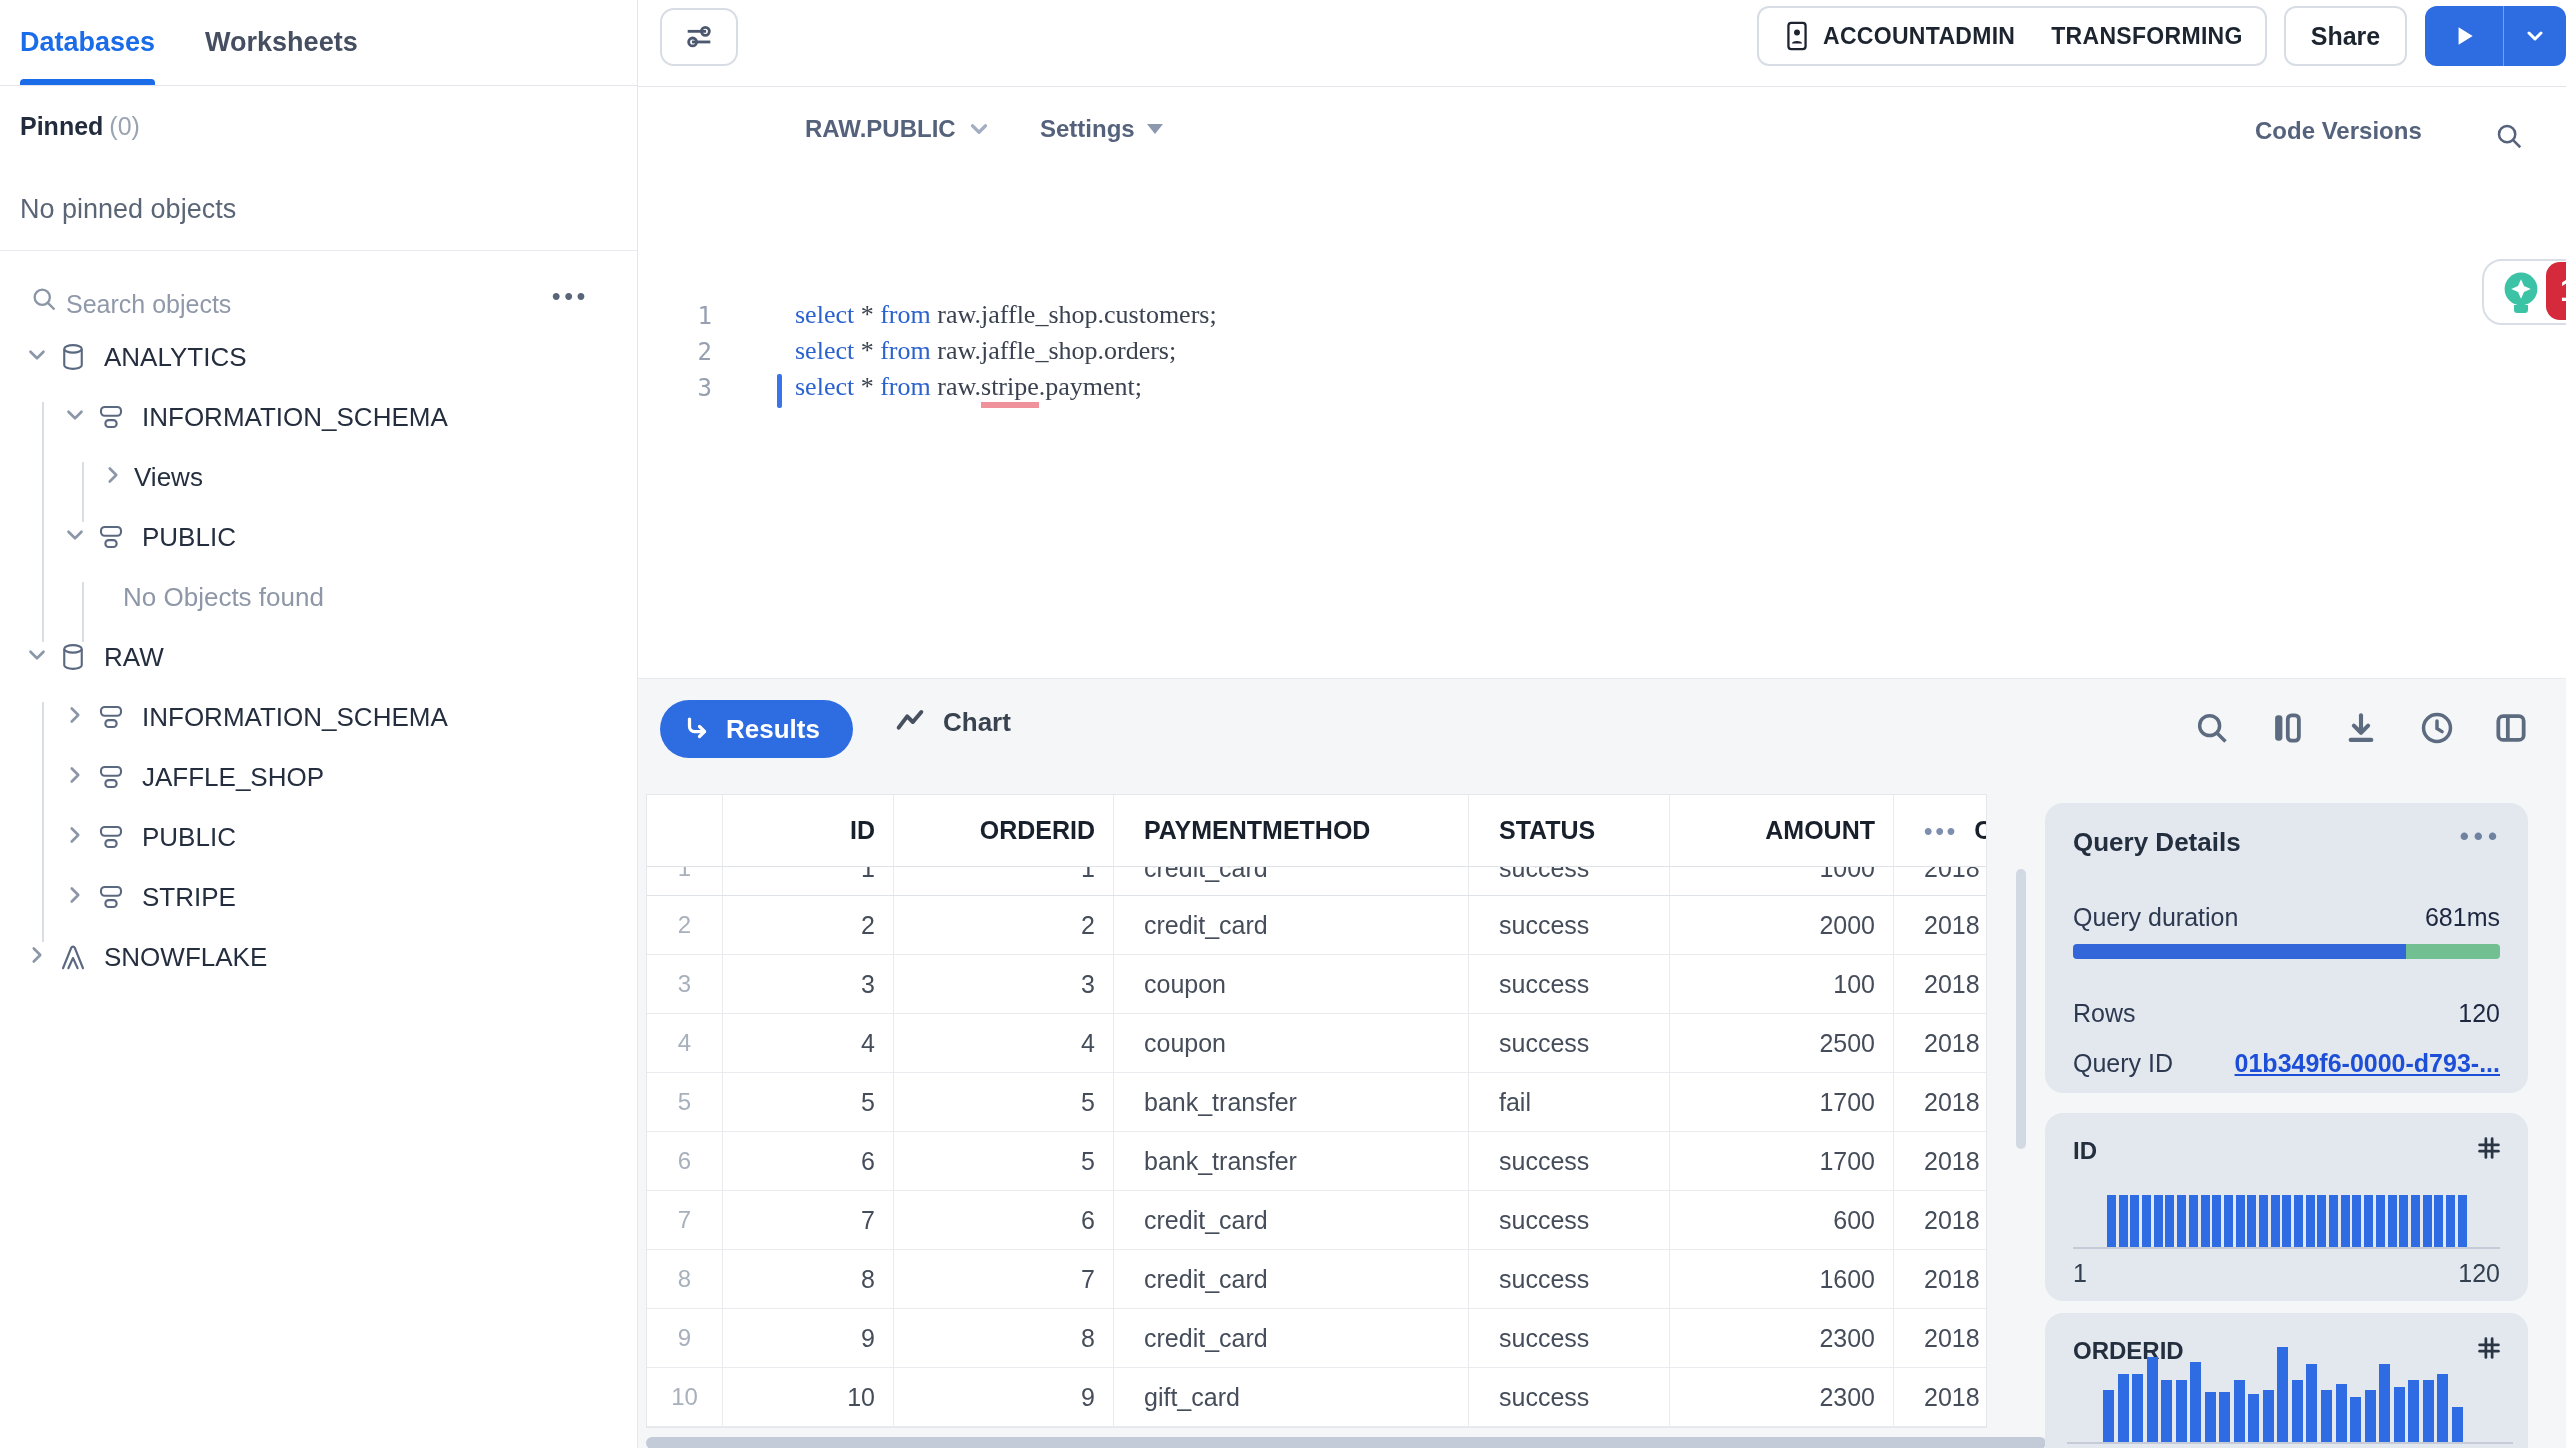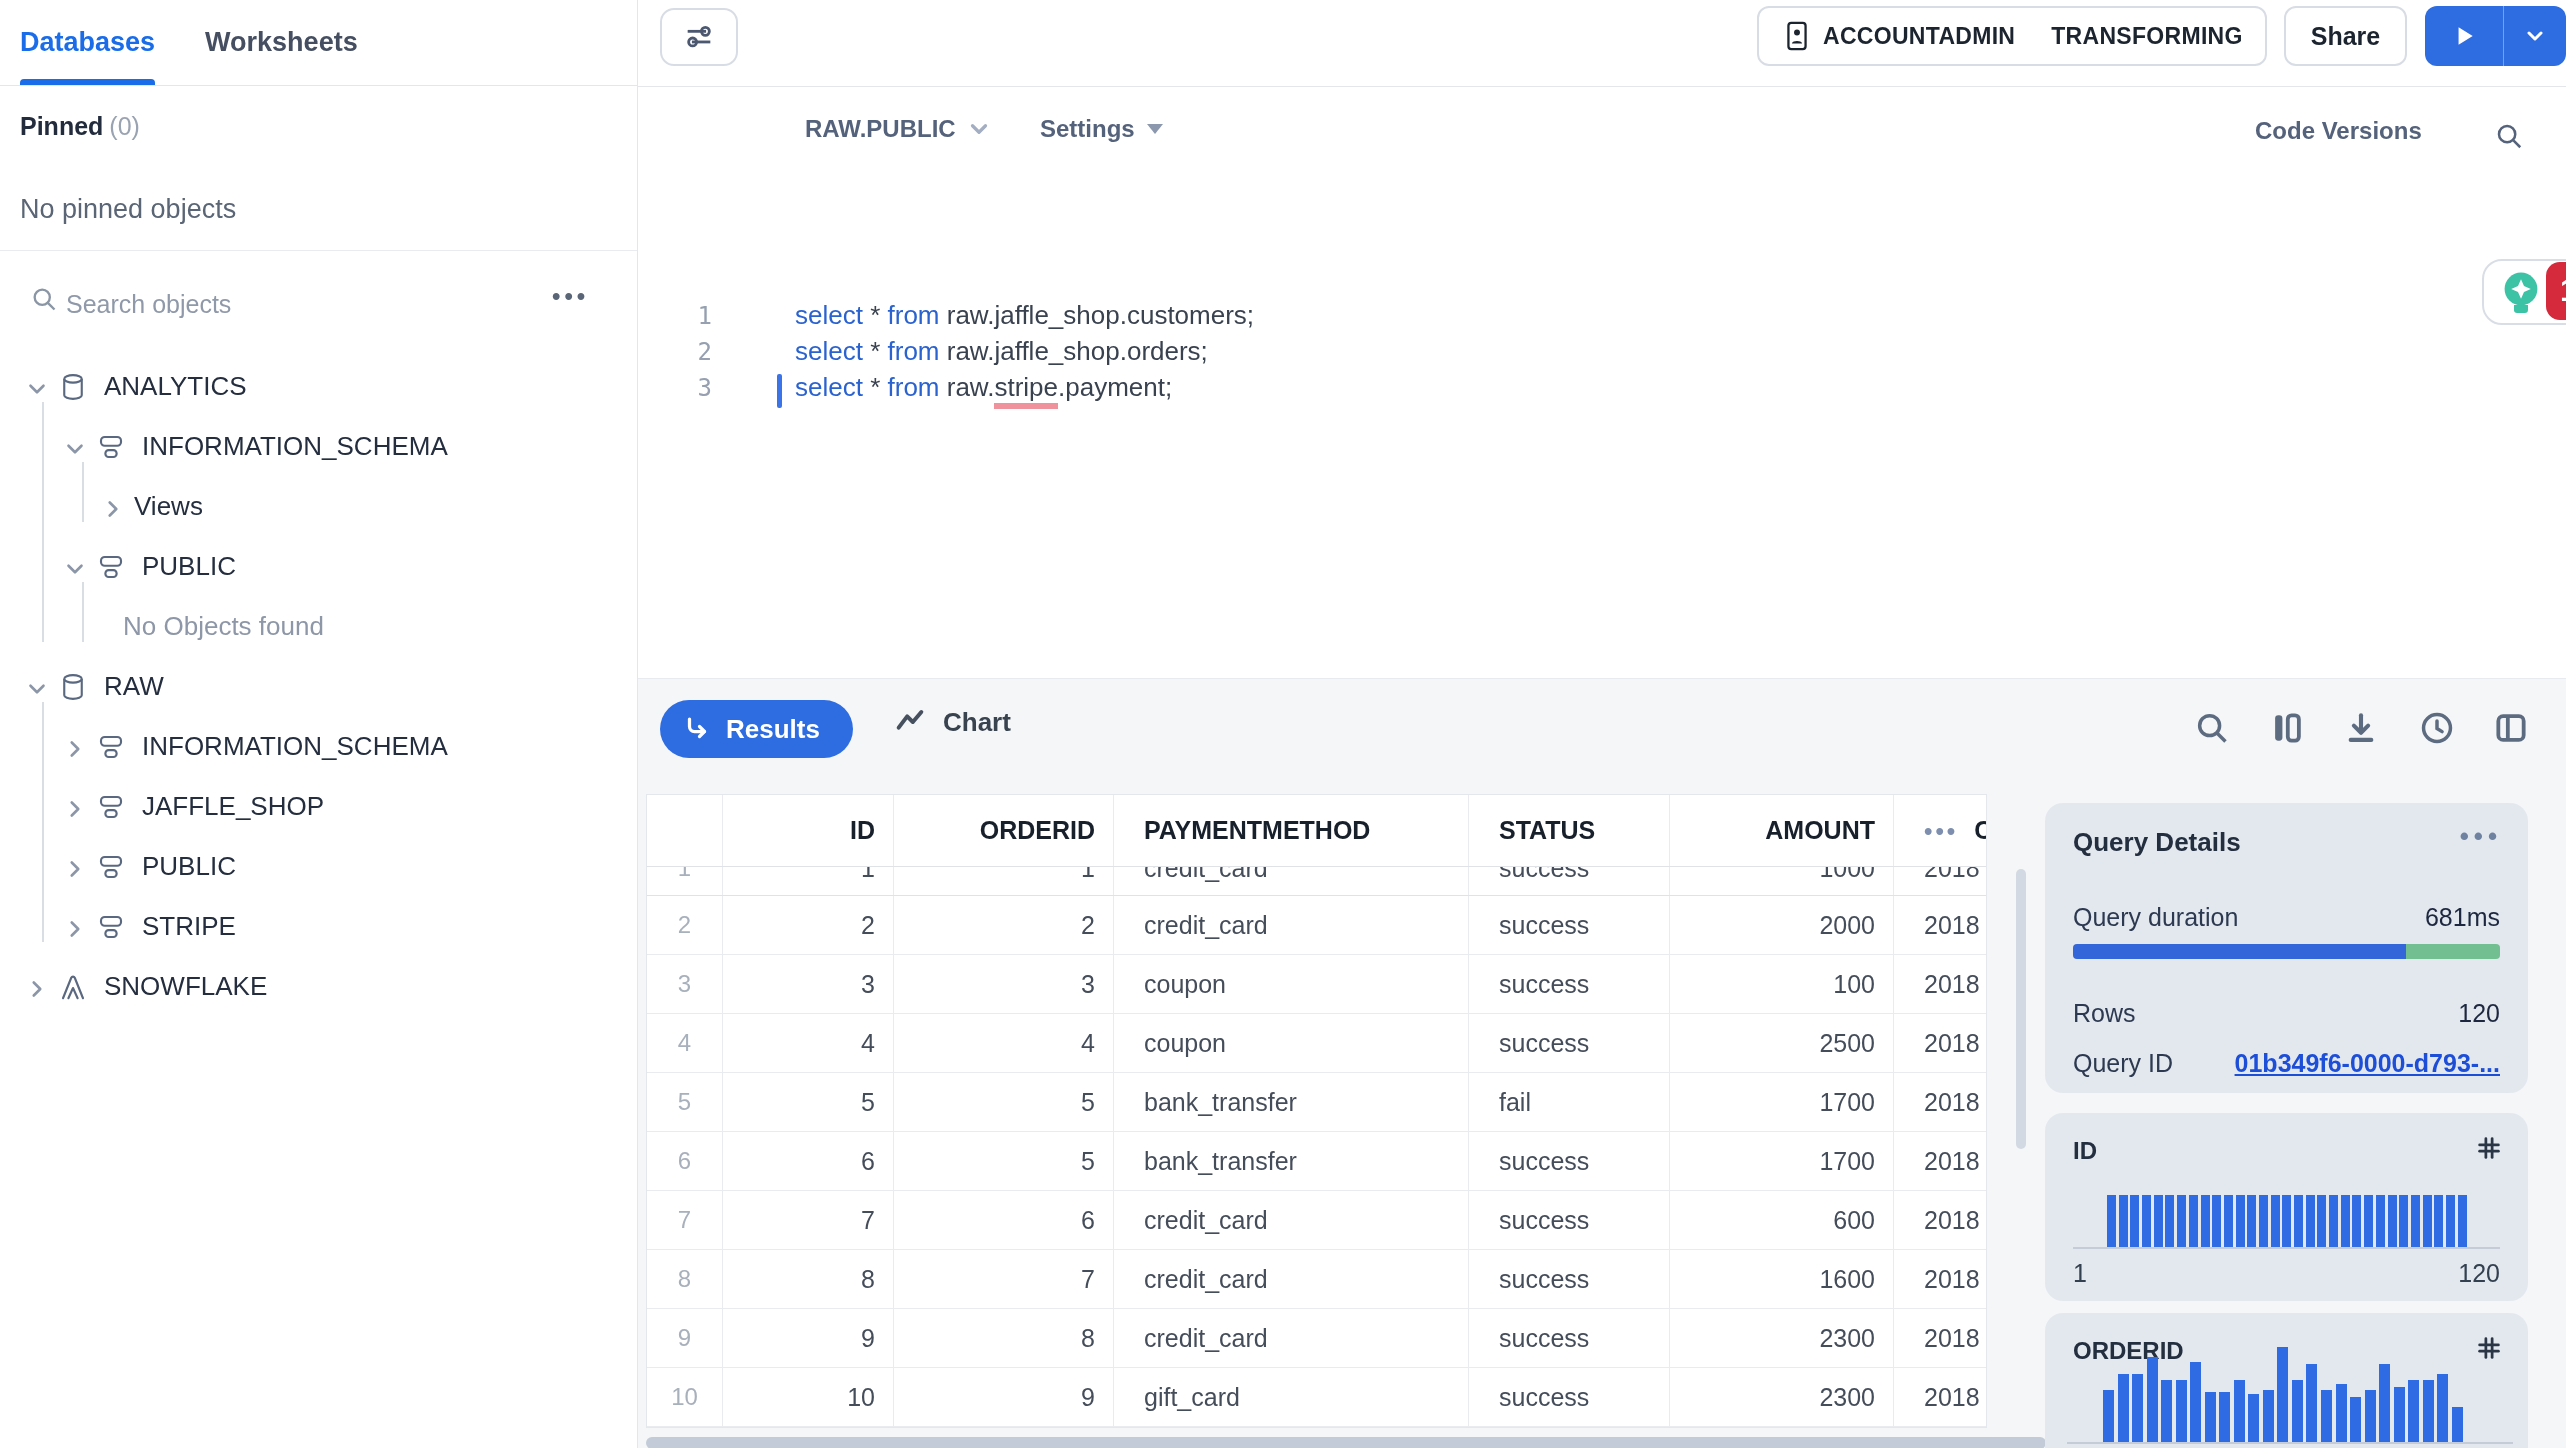--- a/index.html
+++ b/index.html
@@ -15,21 +15,21 @@
   .side-tab.active::after{content:"";position:absolute;left:0;right:0;bottom:0;height:6px;background:#1a6ce8;border-radius:4px 4px 0 0;}
   .pinned-hdr{position:absolute;left:20px;top:112px;font-size:25px;font-weight:700;color:#222c3c;}
   .pinned-hdr .cnt{color:#9aa3b1;font-weight:400;margin-left:6px;}
   .pinned-empty{position:absolute;left:20px;top:194px;font-size:27px;color:#5a6575;}
   .side-div{position:absolute;left:0;top:250px;width:100%;height:1px;background:#e8ebef;}
   .search-row{position:absolute;left:0;top:268px;width:100%;height:62px;}
   .search-row .mag{position:absolute;left:30px;top:17px;}
   .search-row .ph{position:absolute;left:66px;top:22px;font-size:25px;color:#8f99a9;}
   .search-row .more{position:absolute;left:552px;top:14px;font-size:24px;font-weight:700;color:#5a6578;letter-spacing:4px;cursor:pointer;}
   #tree{position:absolute;left:0;top:342px;width:100%;}
-  .tree-row{position:absolute;left:0;width:100%;height:60px;display:flex;align-items:flex-end;box-sizing:border-box;cursor:pointer;}
+  .tree-row{position:absolute;left:0;width:100%;height:60px;display:flex;align-items:flex-start;box-sizing:border-box;cursor:pointer;}
   .chev{width:26px;height:26px;flex:0 0 26px;margin-right:8px;}
   .ticon{width:30px;height:30px;flex:0 0 30px;margin-right:16px;}
   .tlabel{font-size:26px;color:#242e3e;white-space:nowrap;}
   .tlabel.empty{color:#8d97a7;}
   .guide{position:absolute;width:2px;background:#d9dee5;}
 
   
   #topbar{position:absolute;left:638px;top:0;width:1928px;height:87px;background:#fff;border-bottom:1px solid #e3e6ea;box-sizing:border-box;}
   .sliders-btn{position:absolute;left:22px;top:8px;width:78px;height:58px;border:2px solid #d8dde5;border-radius:14px;box-sizing:border-box;display:flex;align-items:center;justify-content:center;cursor:pointer;background:#fff;}
   .role-pill{position:absolute;left:1119px;top:6px;width:510px;height:60px;border:2px solid #d8dde5;border-radius:12px;box-sizing:border-box;display:flex;align-items:center;padding:0 24px;gap:12px;cursor:pointer;background:#fff;}
@@ -41,21 +41,21 @@
   .run-caret{flex:1;display:flex;align-items:center;justify-content:center;}
 
   
   #editor{position:absolute;left:638px;top:87px;width:1928px;height:591px;background:#fff;}
   .ctx-sel{position:absolute;left:167px;top:28px;display:flex;align-items:center;gap:10px;font-size:24px;font-weight:700;color:#55627b;cursor:pointer;}
   .settings-sel{position:absolute;left:402px;top:28px;display:flex;align-items:center;gap:12px;font-size:24px;font-weight:700;color:#55627b;cursor:pointer;}
   .caret-dn{width:0;height:0;border-left:8px solid transparent;border-right:8px solid transparent;border-top:10px solid #8c98ad;}
   .code-versions{position:absolute;left:1617px;top:30px;font-size:24px;font-weight:700;color:#55627b;cursor:pointer;}
   .ed-search{position:absolute;left:1856px;top:34px;cursor:pointer;}
   .lnum{position:absolute;left:40px;width:34px;text-align:right;font-family:"DejaVu Sans Mono",monospace;font-size:24px;color:#96a0b0;}
-  .code-line{position:absolute;left:157px;font-family:Liberation Sans, sans-serif;font-size:26px;white-space:pre;}
+  .code-line{position:absolute;left:157px;font-family:Liberation Serif, serif;font-size:26px;white-space:pre;}
   .code-line .kw{color:#2a62cf;}
   .code-line .p{color:#3a4250;}
   .code-line .err{color:#3a4250;border-bottom:6px solid #f0929b;padding-bottom:1px;}
   .cursor{position:absolute;left:139px;width:5px;height:34px;background:#3b74e8;border-radius:2px;}
   .copilot{position:absolute;left:1844px;top:172px;width:140px;height:66px;background:#fff;border:2px solid #d9dee6;border-radius:20px;box-sizing:border-box;cursor:pointer;}
   .copilot .bulb{position:absolute;left:12px;top:7px;}
   .copilot .badge{position:absolute;left:62px;top:1px;width:62px;height:58px;background:#d5293c;border-radius:14px;color:#fff;font-size:31px;font-weight:700;display:flex;align-items:center;padding-left:14px;box-sizing:border-box;}
 
   
   #results{position:absolute;left:638px;top:678px;width:1928px;height:770px;background:#f4f6f8;border-top:1px solid #e7eaee;box-sizing:border-box;}

